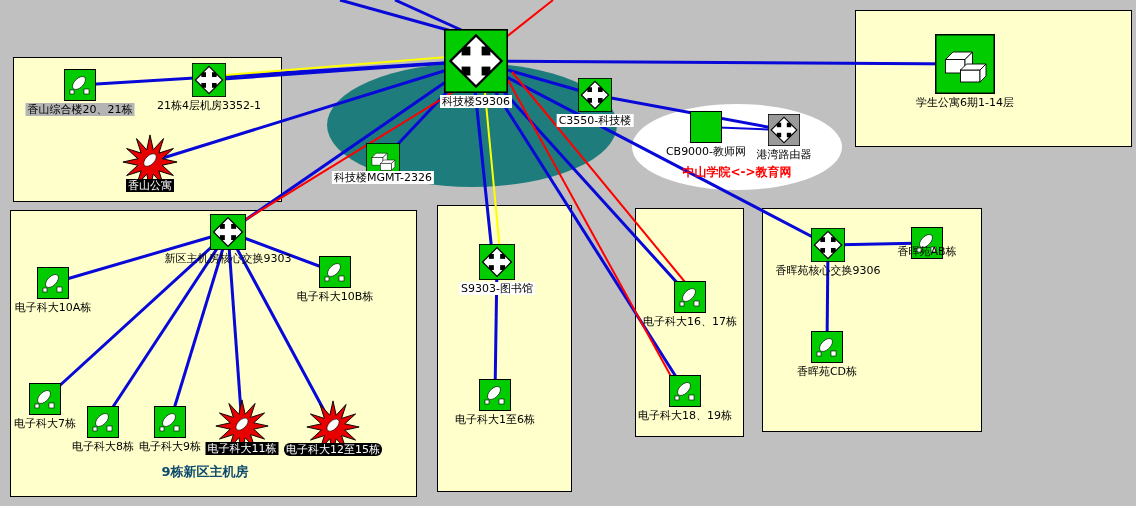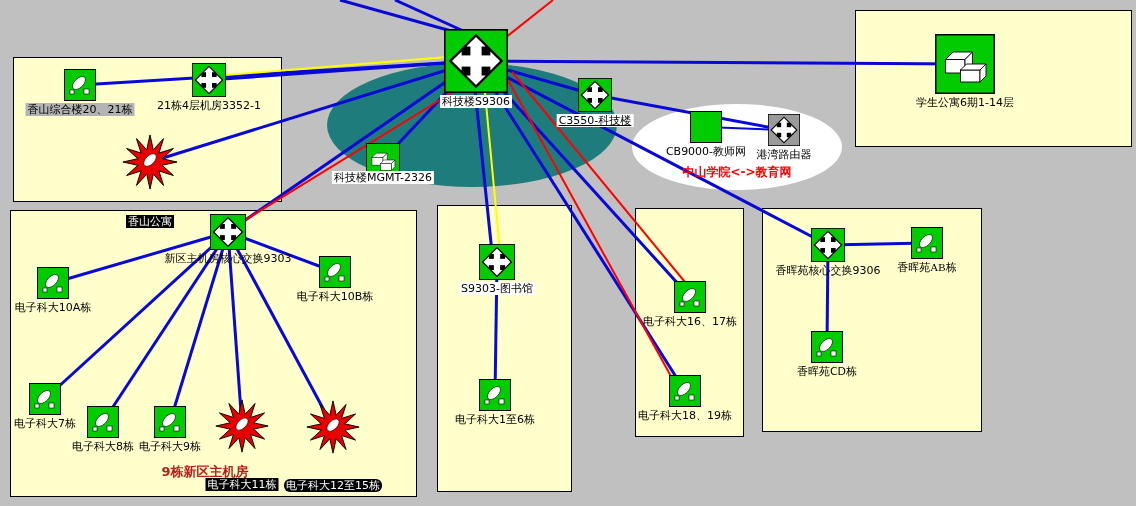--- a/index.html
+++ b/index.html
@@ -6,21 +6,21 @@
   body{font-family:"DejaVu Sans","Liberation Sans",sans-serif;}
   #canvas{position:relative;overflow:hidden;}
   .panel{position:absolute;background:#ffffcc;border:1px solid #000;z-index:1;}
   .cloud{position:absolute;border-radius:50%;z-index:2;}
   #links-layer{position:absolute;left:0;top:0;z-index:3;}
   .node{position:absolute;z-index:4;}
   .node svg{display:block;}
   .nlabel{position:absolute;transform:translateX(-50%);font-size:11px;line-height:13px;
           color:#000;white-space:nowrap;padding:0 2px;z-index:5;text-align:center;}
   .nlabel.white{background:#ffffff;}
-  .nlabel.black{background:#000000;color:#ffffff;margin-top:36px;}
+  .nlabel.black{background:#000000;color:#ffffff;}
   .nlabel.gray{background:#b4b4b4;}
   .caption{position:absolute;transform:translateX(-50%);font-weight:bold;
            white-space:nowrap;z-index:6;}
 </style>
 </head>
 <body>
 
 <div id="canvas" style="width: 1136px; height: 506px; background: rgb(192, 192, 192);">
     <div class="panel" style="left: 13px; top: 57px; width: 267px; height: 143px;"></div>
     <div class="panel" style="left: 855px; top: 10px; width: 275px; height: 135px;"></div>
@@ -81,21 +81,21 @@
         <rect x="0.5" y="0.5" width="39" height="39" fill="#00cc00" stroke="#000"></rect>
         <polygon points="20,3 37,20 20,37 3,20" fill="#000"></polygon>
         <rect x="16.5" y="9" width="7" height="22" fill="#fff"></rect>
         <rect x="9" y="16.5" width="22" height="7" fill="#fff"></rect>
         <polygon points="20,5 14,11 26,11" fill="#fff"></polygon>
         <polygon points="20,35 14,29 26,29" fill="#fff"></polygon>
         <polygon points="5,20 11,14 11,26" fill="#fff"></polygon>
         <polygon points="35,20 29,14 29,26" fill="#fff"></polygon>
       </svg>
     </div>
-    <div class="nlabel white" style="left: 595px; top: 114px; text-decoration: underline;">C3550-科技楼</div>
+    <div class="nlabel white" style="left: 595px; top: 114px;">C3550-科技楼</div>
     <div class="node" style="left: 366px; top: 143px;">
       <svg width="34" height="34" viewBox="0 0 40 40">
         <rect x="0.5" y="0.5" width="39" height="39" fill="#00cc00" stroke="#000"></rect>
         <g fill="#fff" stroke="#000" stroke-width="0.6">
           <rect x="7" y="17" width="13" height="9"></rect>
           <polygon points="7,17 12,12 25,12 20,17"></polygon>
           <polygon points="20,17 25,12 25,21 20,26"></polygon>
           <rect x="17" y="24" width="13" height="8"></rect>
           <polygon points="17,24 21,20 34,20 30,24"></polygon>
           <polygon points="30,24 34,20 34,28 30,32"></polygon>
@@ -291,25 +291,25 @@
     </div>
     <div class="nlabel plain" style="left: 828px; top: 264px;">香晖苑核心交换9306</div>
     <div class="node" style="left: 911px; top: 227px;">
       <svg width="32" height="32" viewBox="0 0 32 32">
         <rect x="0.5" y="0.5" width="31" height="31" fill="#00cc00" stroke="#000"></rect>
         <ellipse cx="15" cy="14" rx="8" ry="4.5" fill="#fff" stroke="#000" stroke-width="0.6" transform="rotate(-45 15 14)"></ellipse>
         <rect x="20" y="20" width="5" height="5" fill="#fff" stroke="#000" stroke-width="0.6"></rect>
         <rect x="6" y="21" width="4" height="4" fill="#fff" stroke="#000" stroke-width="0.6"></rect>
       </svg>
     </div>
-    <div class="nlabel plain" style="left: 927px; top: 261px; font-family: Liberation Serif, serif;">香晖苑AB栋</div>
+    <div class="nlabel plain" style="left: 927px; top: 245px;">香晖苑AB栋</div>
     <div class="node" style="left: 811px; top: 331px;">
       <svg width="32" height="32" viewBox="0 0 32 32">
         <rect x="0.5" y="0.5" width="31" height="31" fill="#00cc00" stroke="#000"></rect>
         <ellipse cx="15" cy="14" rx="8" ry="4.5" fill="#fff" stroke="#000" stroke-width="0.6" transform="rotate(-45 15 14)"></ellipse>
         <rect x="20" y="20" width="5" height="5" fill="#fff" stroke="#000" stroke-width="0.6"></rect>
         <rect x="6" y="21" width="4" height="4" fill="#fff" stroke="#000" stroke-width="0.6"></rect>
       </svg>
     </div>
     <div class="nlabel plain" style="left: 827px; top: 365px;">香晖苑CD栋</div>
     <div class="caption" style="left: 737px; top: 164px; color: rgb(255, 0, 0); font-size: 12px;">中山学院&lt;-&gt;教育网</div>
-    <div class="caption" style="left: 205px; top: 463px; color: #b91c1c; font-size: 13px;">9栋新区主机房</div>
+    <div class="caption" style="left: 205px; top: 463px; color: #0c4a6e; font-size: 13px;">9栋新区主机房</div>
   </div>
 
 </body></html>

